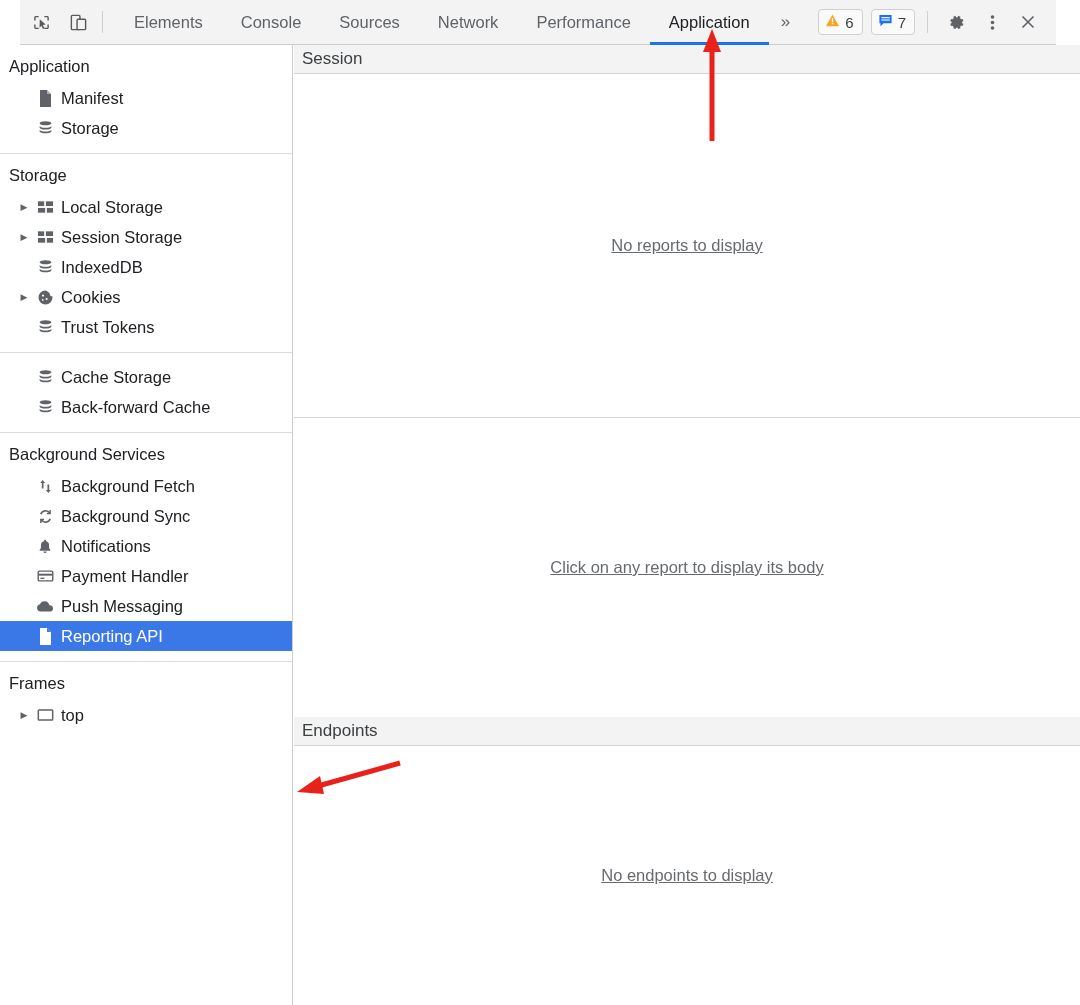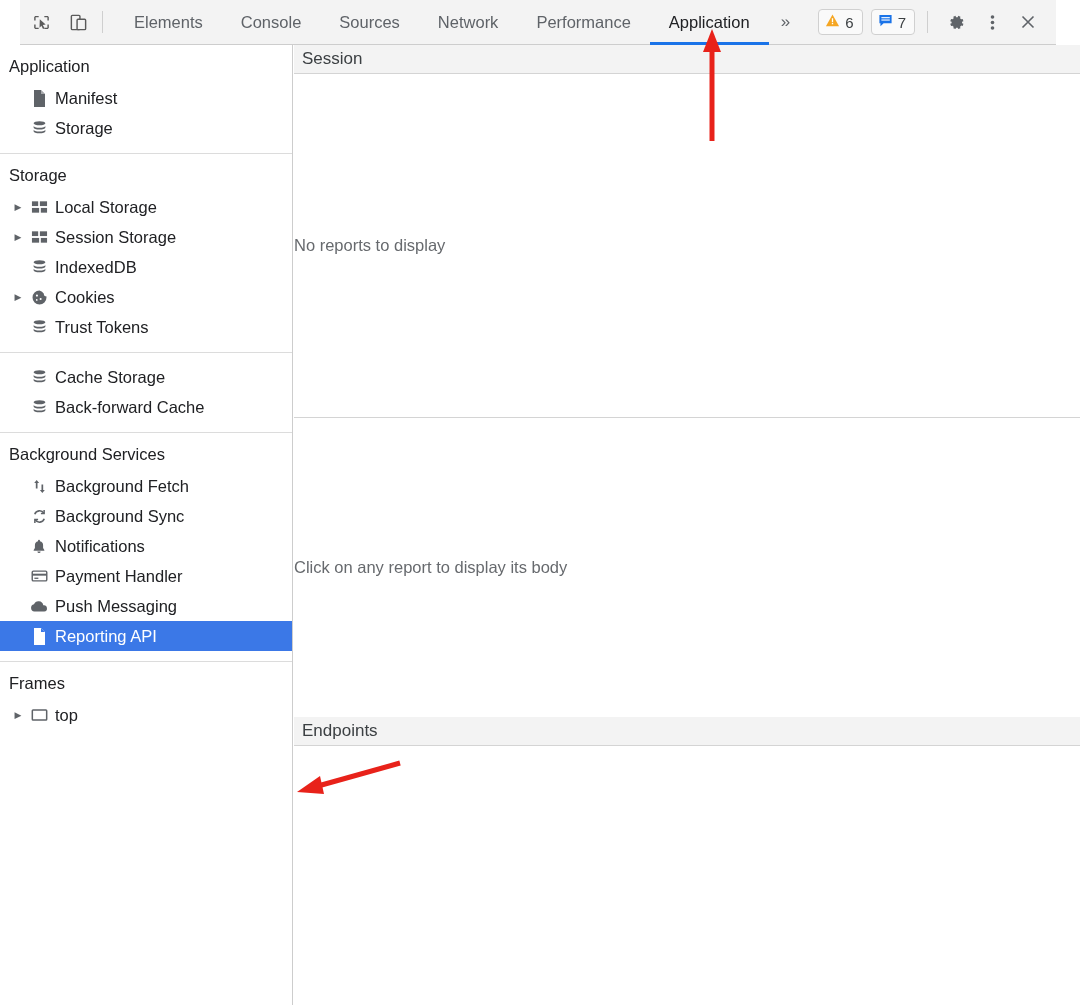--- a/index.html
+++ b/index.html
@@ -115,21 +115,21 @@
   .side-section + .side-section { border-top: 1px solid #dcdcdc; }
   .section-title {
     font-size: 16.5px;
     color: #202124;
     padding: 3px 0 7px 9px;
   }
   .side-item {
     display: flex;
     align-items: center;
     height: 30px;
-    padding-left: 10px;
+    padding-left: 16px;
     font-size: 16.5px;
     color: #202124;
     white-space: nowrap;
   }
   .side-item.selected {
     background: #3b78e7;
     color: #ffffff;
   }
   .twisty {
     width: 16px;
@@ -162,23 +162,25 @@
     border-bottom: 1px solid #d4d4d4;
     display: flex;
     align-items: center;
     padding-left: 8px;
     font-size: 17px;
     color: #3c4043;
   }
   .empty-pane {
     display: flex;
     align-items: center;
+    justify-content: center;
     font-size: 16.5px;
     color: #676a6e;
     background: #ffffff;
+    text-decoration: underline;
   }
   .pane-divider {
     height: 1px;
     background: #d4d4d4;
   }
   #reports-pane { height: 343px; }
   #body-pane { height: 299px; }
   #endpoints-pane { height: 258px; }
 
   
@@ -507,20 +509,23 @@
     </div>
 
     <div class="pane-divider"></div>
 
     <div class="empty-pane" id="body-pane">
       <span>Click on any report to display its body</span>
     </div>
 
     <div class="panel-header">
       <span>Endpoints</span>
+    </div>
+    <div class="empty-pane" id="endpoints-pane">
+      <span>No endpoints to display</span>
     </div>
   </div>
 
   <svg class="annotation-layer" viewBox="0 0 1080 1005">
     <g>
       <path d="M712 141 L712 48" stroke="#e8221a" stroke-width="5" fill="none"></path>
       <path d="M712 29 L703 52 L721 52 Z" fill="#e8221a"></path>
     </g>
     <g>
       <path d="M400 763 L318 786" stroke="#e8221a" stroke-width="5" fill="none"></path>

